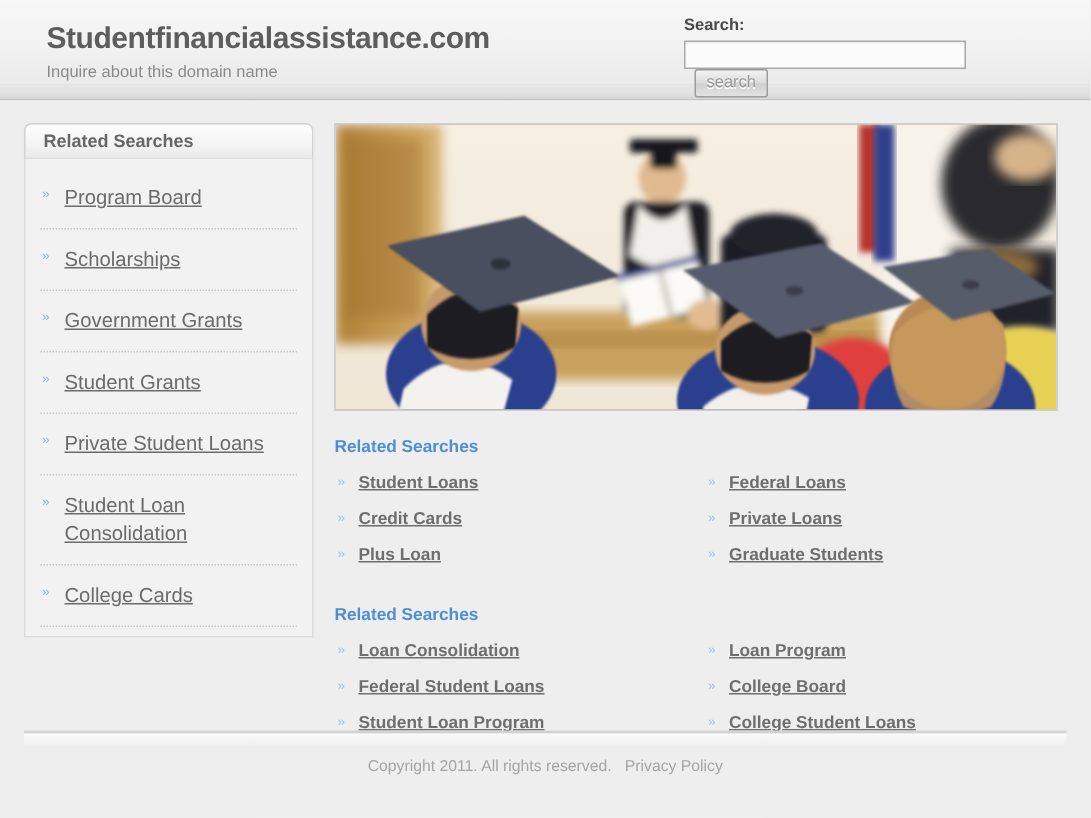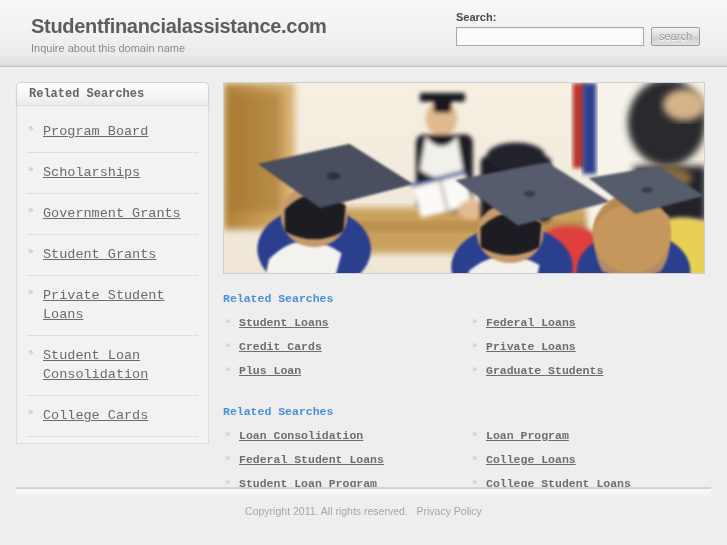--- a/index.html
+++ b/index.html
@@ -58,21 +58,22 @@
   }
   .search-label {
     font-size: 11px;
     font-weight: bold;
     color: #4a4a4a;
     margin-bottom: 4px;
     display: block;
   }
   .search-row {
     display: flex;
-    align-items: flex-end;
+    align-items: flex-start;
+    flex-direction: column;
   }
   .search-input {
     width: 180px;
     height: 17px;
     border: 1px solid #a9a9a9;
     background: #fbfbfb;
     font-family: "Liberation Sans", sans-serif;
     font-size: 11px;
     color: #444;
     padding: 0 3px;
@@ -106,21 +107,20 @@
     height: 3px;
     background: linear-gradient(to bottom, #f0f0f0, #eeeeee);
   }
 
   
   .content {
     position: relative;
     padding: 12px 22px 0 16px;
     display: flex;
     align-items: flex-start;
-    font-family: Liberation Mono, monospace;
   }
 
   
   .sidebar {
     width: 193px;
     flex: 0 0 193px;
   }
   .sidebar-head {
     height: 22px;
     line-height: 22px;
@@ -469,21 +469,21 @@
               <span class="rs-link">Student Loan Program</span>
             </div>
           </div>
           <div class="rs-col right">
             <div class="rs-item">
               <span class="rs-bullet">»</span>
               <span class="rs-link">Loan Program</span>
             </div>
             <div class="rs-item">
               <span class="rs-bullet">»</span>
-              <span class="rs-link">College Loans</span>
+              <span class="rs-link">College Board</span>
             </div>
             <div class="rs-item">
               <span class="rs-bullet">»</span>
               <span class="rs-link">College Student Loans</span>
             </div>
           </div>
         </div>
       </div>
 
     </div>

